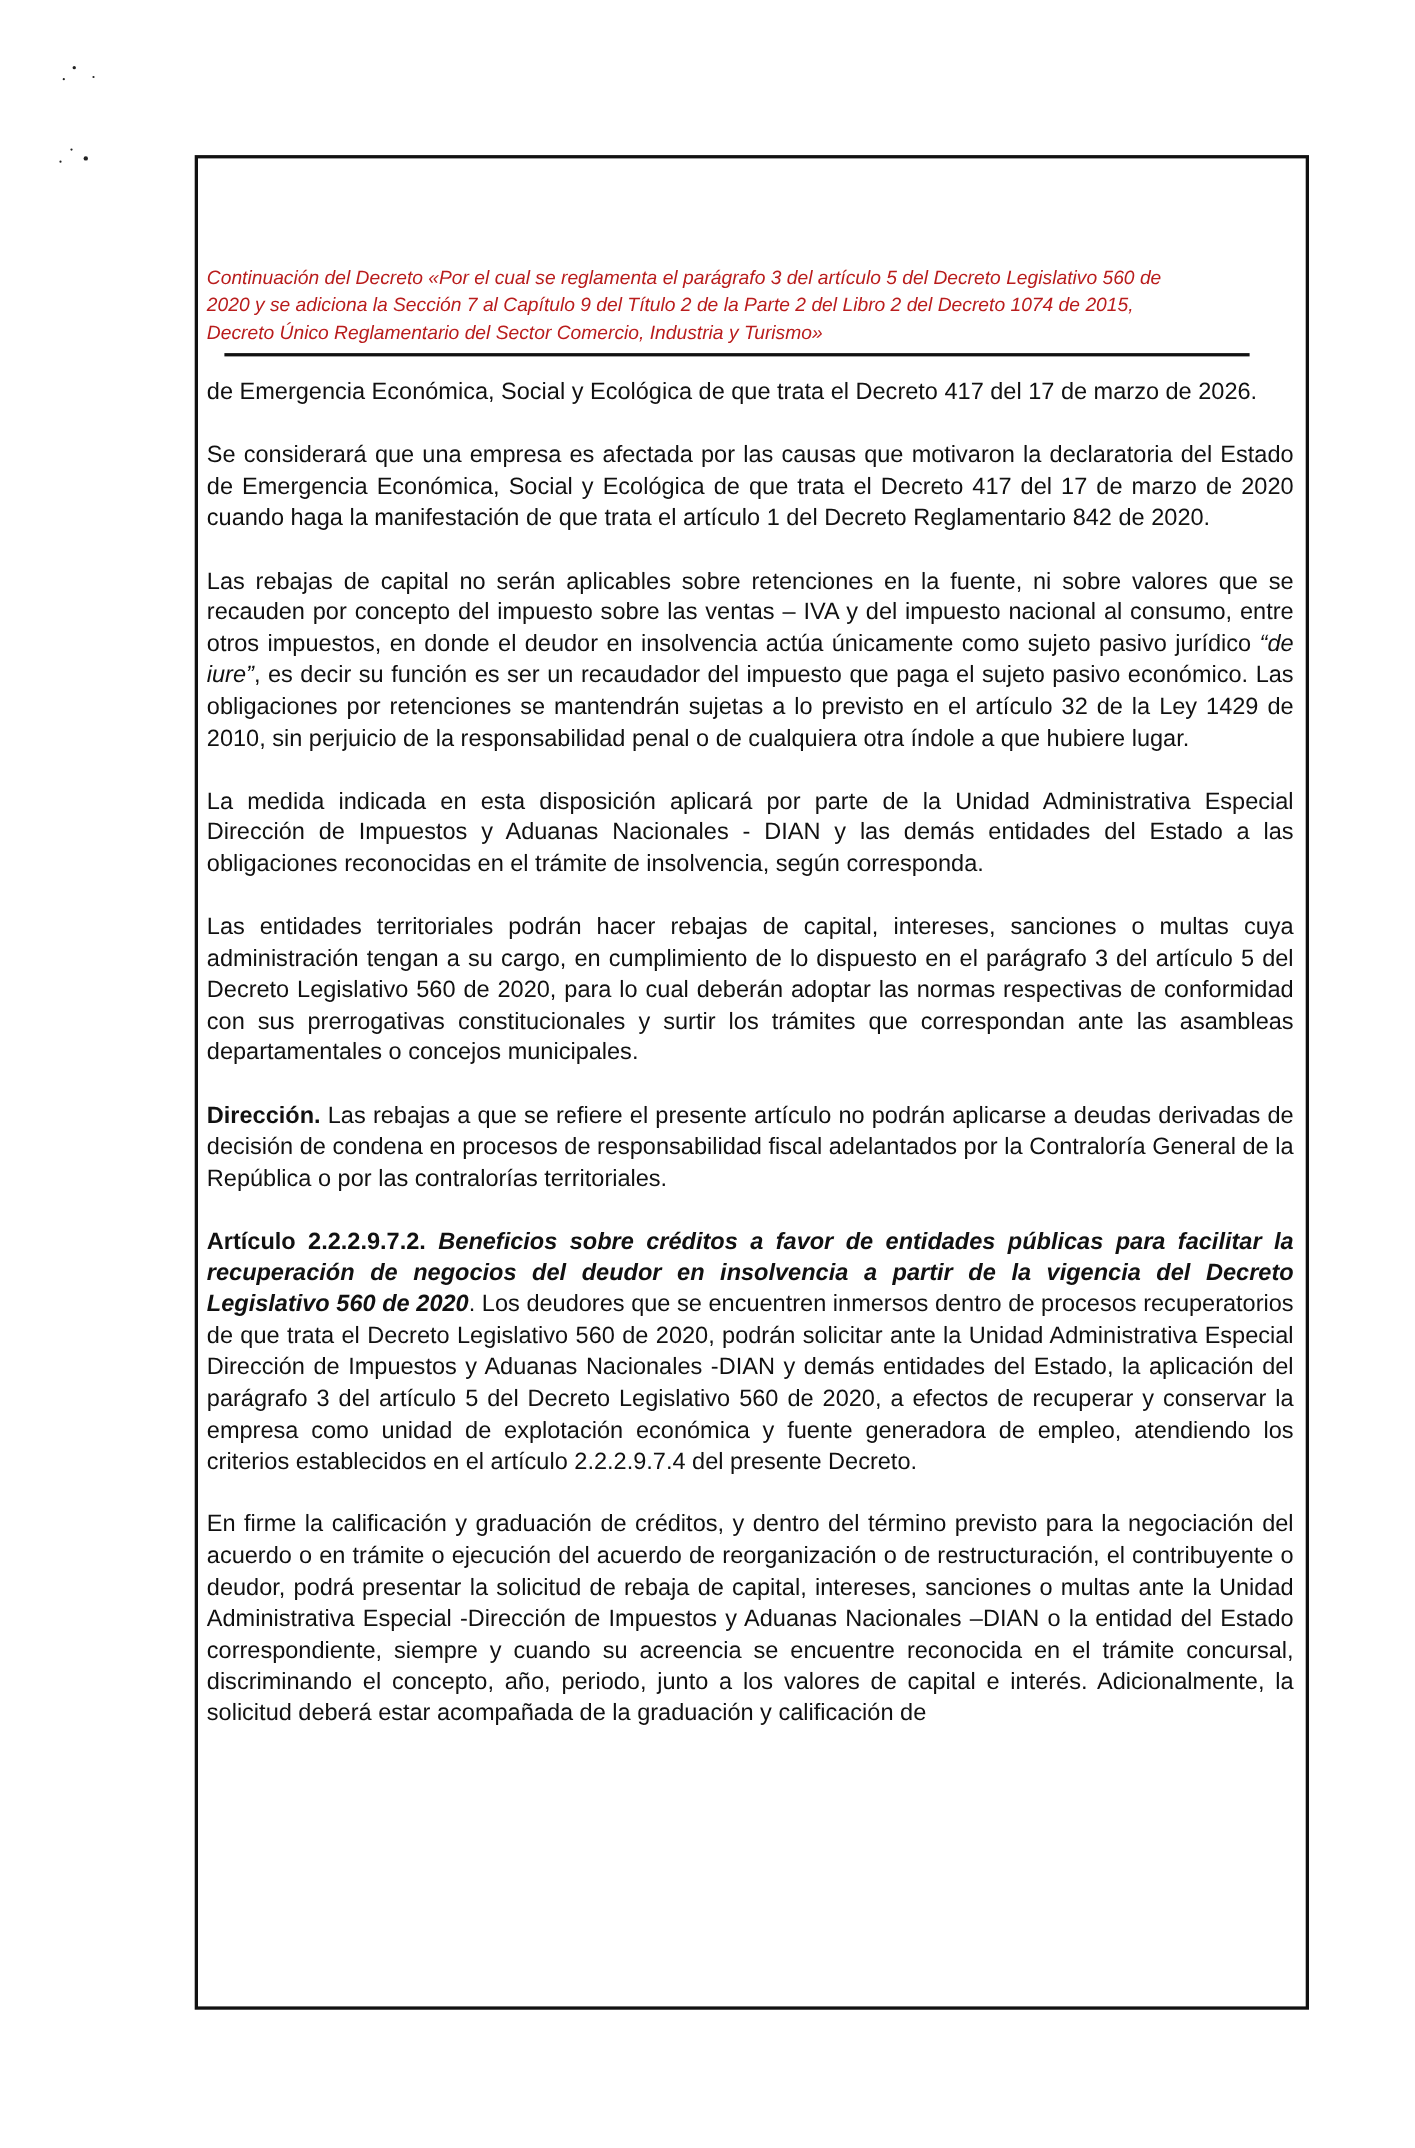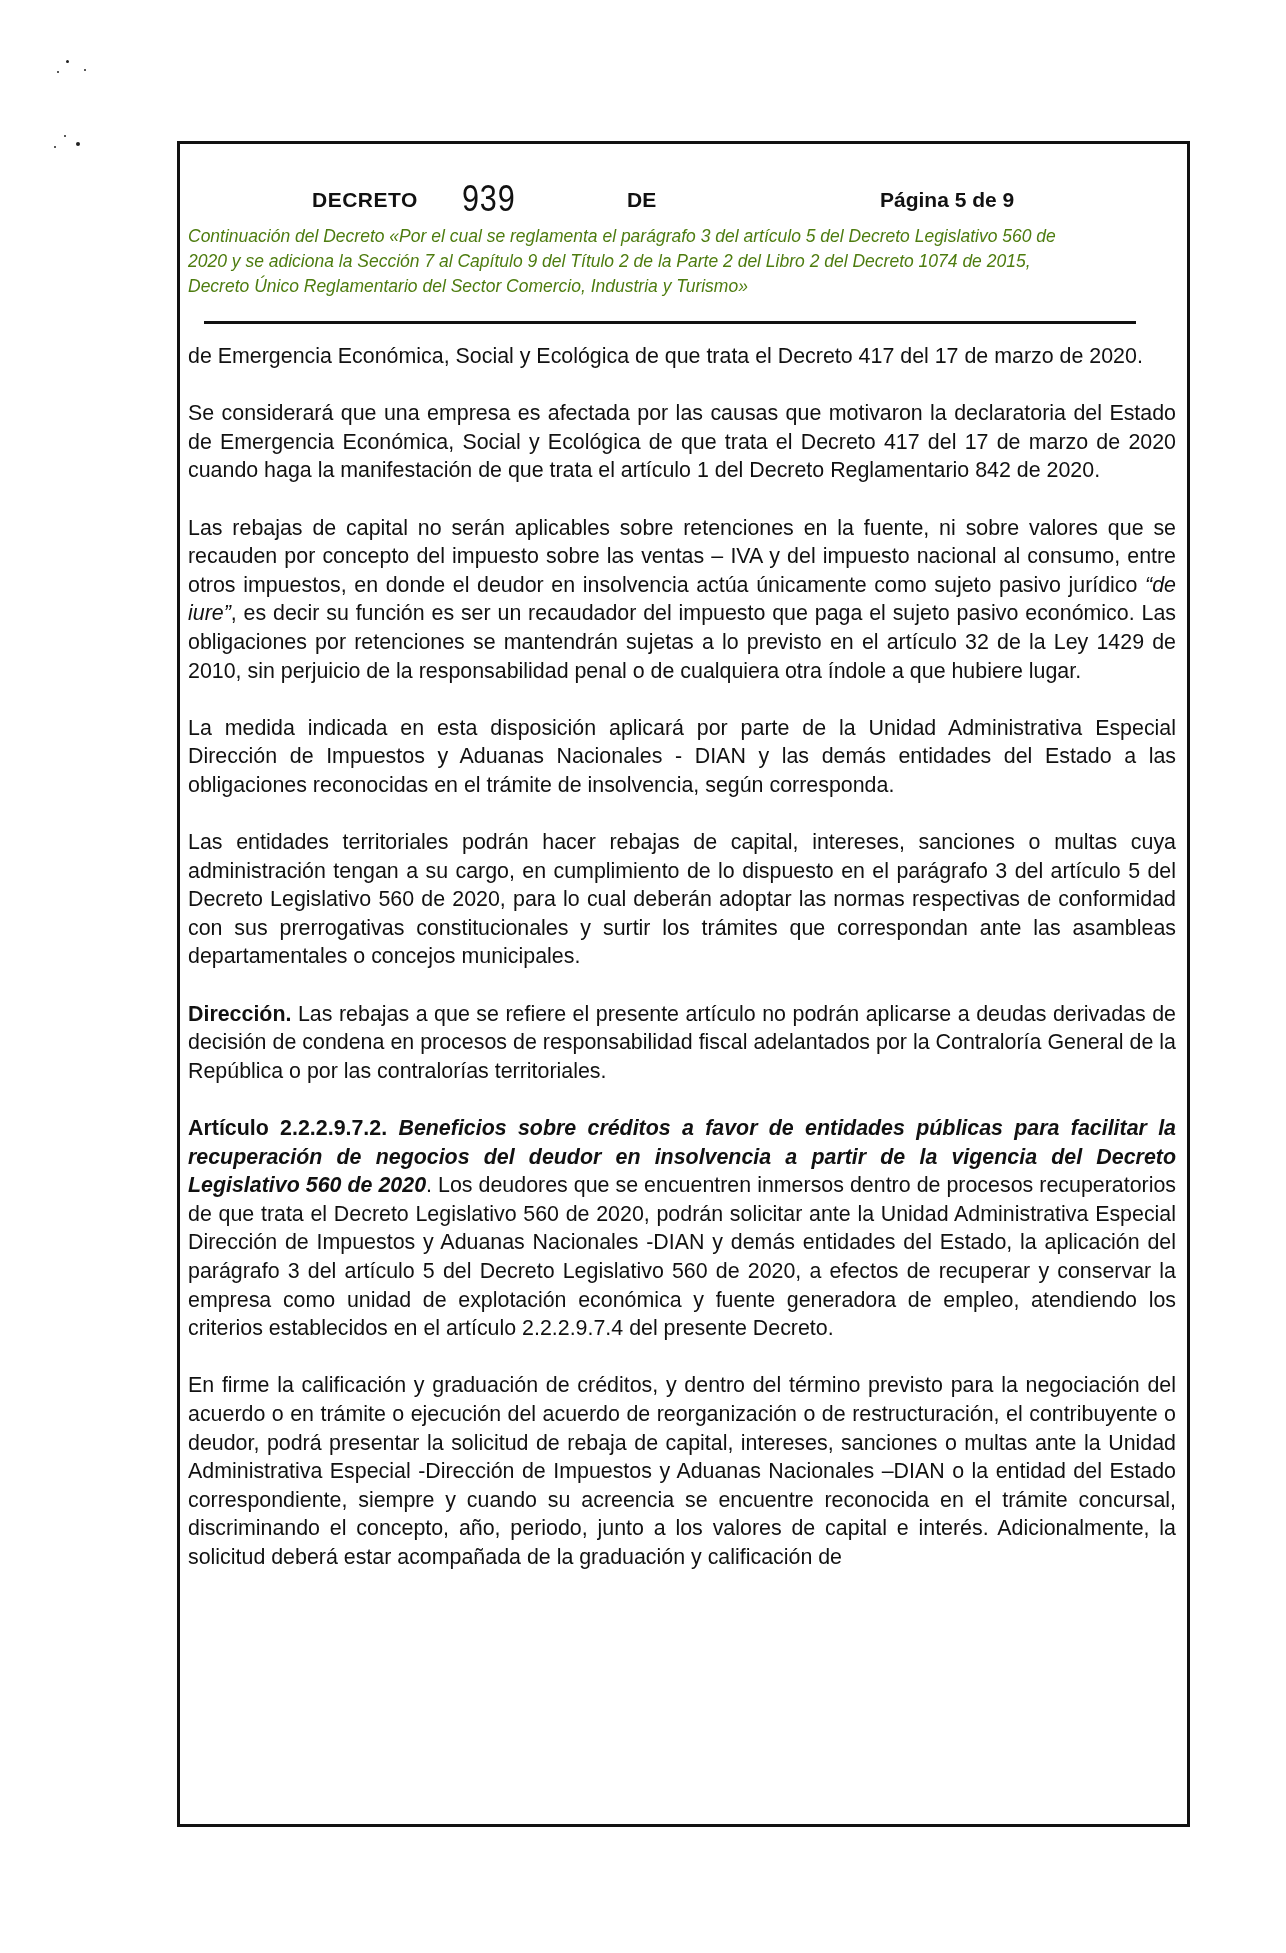--- a/index.html
+++ b/index.html
@@ -66,26 +66,26 @@
   .hdr-page {
     position: absolute;
     left: 700px;
     top: 10px;
     font-weight: bold;
     font-size: 21px;
   }
   .subtitle {
     position: absolute;
     left: 8px;
-    top: 80px;
+    top: 96px;
     width: 900px;
     font-style: italic;
     font-size: 17.5px;
     line-height: 25px;
-    color: #4d7c0f;
+    color: #b91c1c;
   }
   .rule {
     position: absolute;
     left: 24px;
     top: 177px;
     width: 932px;
     height: 3px;
     background: #111;
   }
   .body-text {
@@ -110,33 +110,27 @@
 
 <div class="scan-dot" style="left:66px;top:60px;"></div>
 <div class="scan-dot" style="left:57px;top:71px;width:2px;height:2px;"></div>
 <div class="scan-dot" style="left:84px;top:69px;width:2px;height:2px;"></div>
 <div class="scan-dot" style="left:64px;top:135px;width:2px;height:2px;"></div>
 <div class="scan-dot" style="left:54px;top:146px;width:2px;height:2px;"></div>
 <div class="scan-dot" style="left:76px;top:142px;width:4px;height:4px;"></div>
 
 <div class="page-frame">
 
-  <div class="header-row">
-    <span class="hdr-decreto">DECRETO</span>
-    <span class="hdr-number">939</span>
-    <span class="hdr-de">DE</span>
-    <span class="hdr-page">Página 5 de 9</span>
-  </div>
 
   <div class="subtitle">Continuación del Decreto «Por el cual se reglamenta el parágrafo 3 del artículo 5 del Decreto Legislativo 560 de 2020 y se adiciona la Sección 7 al Capítulo 9 del Título 2 de la Parte 2 del Libro 2 del Decreto 1074 de 2015, Decreto Único Reglamentario del Sector Comercio, Industria y Turismo»</div>
 
   <div class="rule"></div>
 
   <div class="body-text">
-    <p>de Emergencia Económica, Social y Ecológica de que trata el Decreto 417 del 17 de marzo de 2020.</p>
+    <p>de Emergencia Económica, Social y Ecológica de que trata el Decreto 417 del 17 de marzo de 2026.</p>
     <p>Se considerará que una empresa es afectada por las causas que motivaron la declaratoria del Estado de Emergencia Económica, Social y Ecológica de que trata el Decreto 417 del 17 de marzo de 2020 cuando haga la manifestación de que trata el artículo 1 del Decreto Reglamentario 842 de 2020.</p>
     <p><span>Las rebajas de capital no serán aplicables sobre retenciones en la fuente, ni sobre valores que se recauden por concepto del impuesto sobre las ventas – IVA y del impuesto nacional al consumo, entre otros impuestos, en donde el deudor en insolvencia actúa únicamente como sujeto pasivo jurídico </span><span class="italic">“de iure”</span><span>, es decir su función es ser un recaudador del impuesto que paga el sujeto pasivo económico. Las obligaciones por retenciones se mantendrán sujetas a lo previsto en el artículo 32 de la Ley 1429 de 2010, sin perjuicio de la responsabilidad penal o de cualquiera otra índole a que hubiere lugar.</span></p>
     <p>La medida indicada en esta disposición aplicará por parte de la Unidad Administrativa Especial Dirección de Impuestos y Aduanas Nacionales - DIAN y las demás entidades del Estado a las obligaciones reconocidas en el trámite de insolvencia, según corresponda.</p>
     <p>Las entidades territoriales podrán hacer rebajas de capital, intereses, sanciones o multas cuya administración tengan a su cargo, en cumplimiento de lo dispuesto en el parágrafo 3 del artículo 5 del Decreto Legislativo 560 de 2020, para lo cual deberán adoptar las normas respectivas de conformidad con sus prerrogativas constitucionales y surtir los trámites que correspondan ante las asambleas departamentales o concejos municipales.</p>
     <p><span class="bold">Dirección.</span><span> Las rebajas a que se refiere el presente artículo no podrán aplicarse a deudas derivadas de decisión de condena en procesos de responsabilidad fiscal adelantados por la Contraloría General de la República o por las contralorías territoriales.</span></p>
     <p><span class="bold">Artículo 2.2.2.9.7.2.</span><span class="bold-italic"> Beneficios sobre créditos a favor de entidades públicas para facilitar la recuperación de negocios del deudor en insolvencia a partir de la vigencia del Decreto Legislativo 560 de 2020</span><span>. Los deudores que se encuentren inmersos dentro de procesos recuperatorios de que trata el Decreto Legislativo 560 de 2020, podrán solicitar ante la Unidad Administrativa Especial Dirección de Impuestos y Aduanas Nacionales -DIAN y demás entidades del Estado, la aplicación del parágrafo 3 del artículo 5 del Decreto Legislativo 560 de 2020, a efectos de recuperar y conservar la empresa como unidad de explotación económica y fuente generadora de empleo, atendiendo los criterios establecidos en el artículo 2.2.2.9.7.4 del presente Decreto.</span></p>
     <p>En firme la calificación y graduación de créditos, y dentro del término previsto para la negociación del acuerdo o en trámite o ejecución del acuerdo de reorganización o de restructuración, el contribuyente o deudor, podrá presentar la solicitud de rebaja de capital, intereses, sanciones o multas ante la Unidad Administrativa Especial -Dirección de Impuestos y Aduanas Nacionales –DIAN o la entidad del Estado correspondiente, siempre y cuando su acreencia se encuentre reconocida en el trámite concursal, discriminando el concepto, año, periodo, junto a los valores de capital e interés. Adicionalmente, la solicitud deberá estar acompañada de la graduación y calificación de</p>
   </div>
 
 </div>

